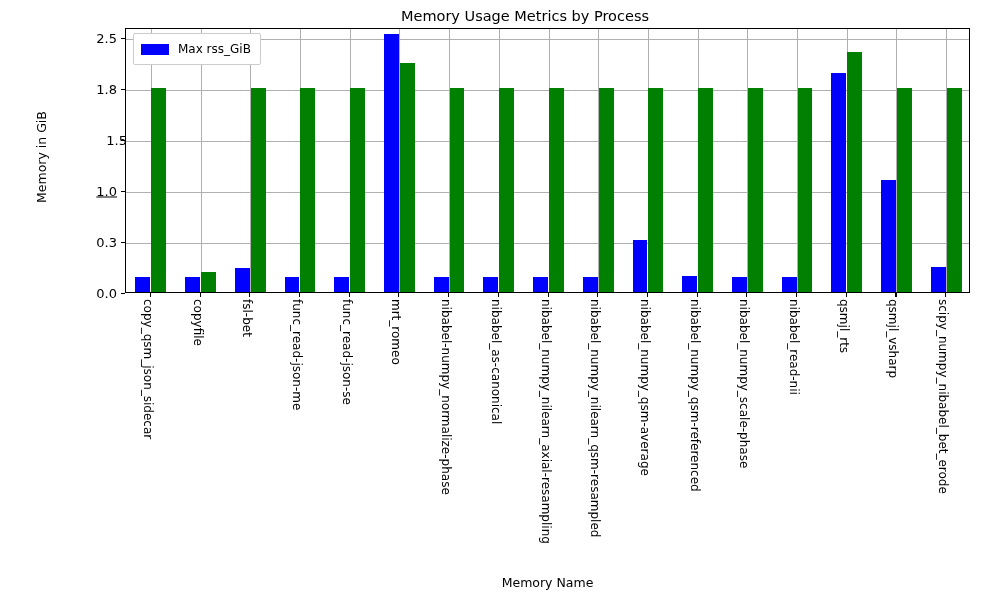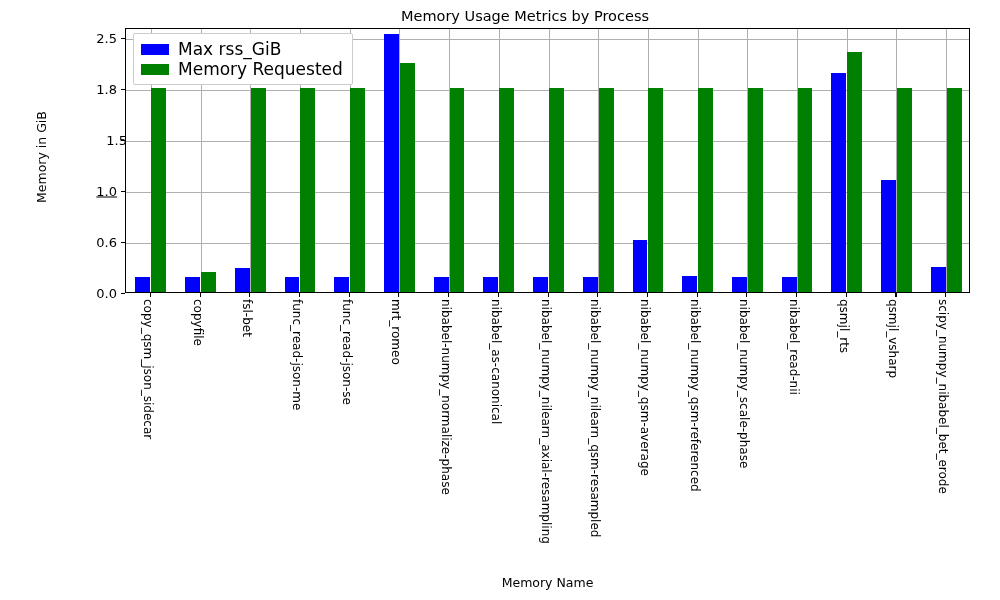--- a/index.html
+++ b/index.html
@@ -51,34 +51,34 @@
   }
 
   
   #legend{
     position:absolute;left:133px;top:33px;
     background:#fff;border:1px solid #cccccc;border-radius:2px;
     padding:5px 9px 5px 7px;
   }
   .legend-row{display:flex;align-items:center;height:20px;}
   .legend-swatch{width:28px;height:11px;margin-right:9px;flex:0 0 auto;}
-  .legend-text{font-size:17px;color:#000;white-space:nowrap;}
+  .legend-text{font-size:12px;color:#000;white-space:nowrap;}
 </style>
 </head>
 <body>
 
 <div id="figure">
 
   <div id="chart-title">Memory Usage Metrics by Process</div>
 
   <div id="ylabel" style="left: 34px; top: 202.5px;">Memory in GiB</div>
 
   <div id="yticks">
       <div class="ytick-label" style="top: 293px; left: 71px;">0.0</div>
-      <div class="ytick-label" style="top: 242.038px; left: 71px;">0.6</div>
+      <div class="ytick-label" style="top: 242.038px; left: 71px;">0.3</div>
       <div class="ytick-label" style="top: 191.077px; left: 71px; text-decoration: underline;">1.0</div>
       <div class="ytick-label" style="top: 140.115px; left: 81px;">1.5</div>
       <div class="ytick-label" style="top: 89.1538px; left: 71px;">1.8</div>
       <div class="ytick-label" style="top: 38.1923px; left: 71px;">2.5</div>
     </div>
   <div id="ytickmarks">
       <div class="ytick-mark" style="top: 293px; left: 121px;"></div>
       <div class="ytick-mark" style="top: 242.038px; left: 121px;"></div>
       <div class="ytick-mark" style="top: 191.077px; left: 121px;"></div>
       <div class="ytick-mark" style="top: 140.115px; left: 121px;"></div>
@@ -186,19 +186,15 @@
       <div class="xtick-label" style="left: 950.147px;">scipy_numpy_nibabel_bet_erode</div>
     </div>
 
   <div id="xlabel">Memory Name</div>
 
   <div id="legend">
       <div class="legend-row">
         <span class="legend-swatch" style="background: rgb(0, 0, 255);"></span>
         <span class="legend-text">Max rss_GiB</span>
       </div>
-      <div class="legend-row">
-        <span class="legend-swatch" style="background: rgb(0, 128, 0);"></span>
-        <span class="legend-text">Memory Requested</span>
-      </div>
     </div>
 
 </div>
 
 </body></html>

